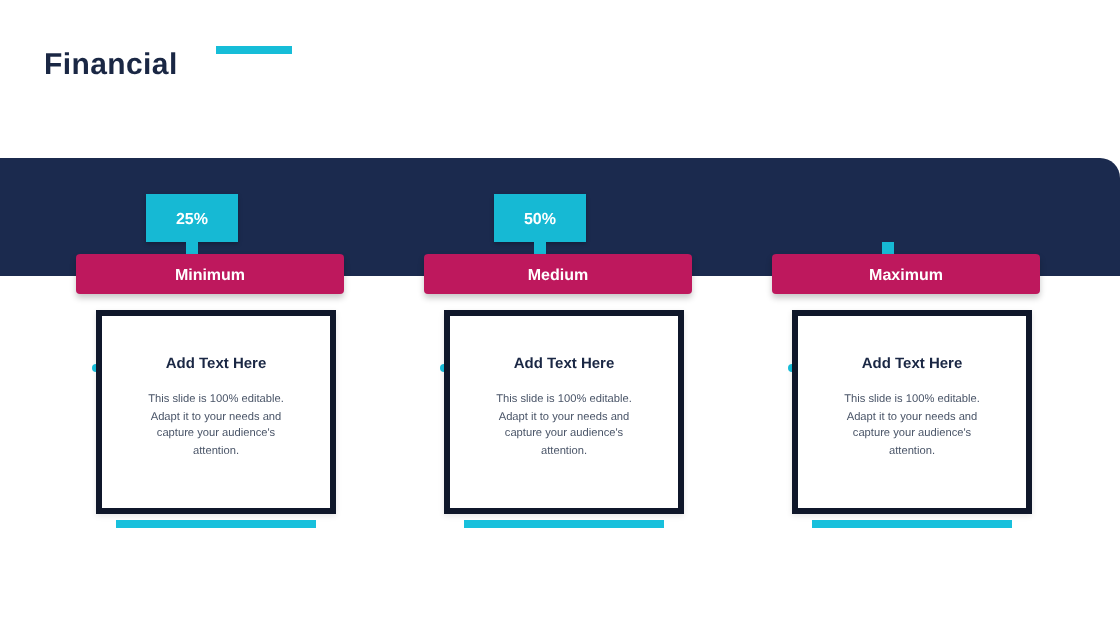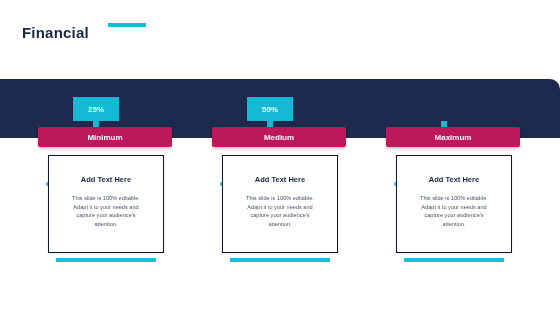--- a/index.html
+++ b/index.html
@@ -109,21 +109,21 @@
   }
 
   
   .card {
     position: absolute;
     left: 30px;
     top: 155px;
     width: 114px;
     height: 96px;
     background: #ffffff;
-    border: 1px solid #0f172a;
+    border: 3px solid #0f172a;
     box-shadow: 0 1px 3px rgba(0,0,0,0.10);
   }
   .card-title {
     position: absolute;
     left: 0;
     top: 19px;
     width: 114px;
     text-align: center;
     font-size: 7.5px;
     font-weight: bold;

